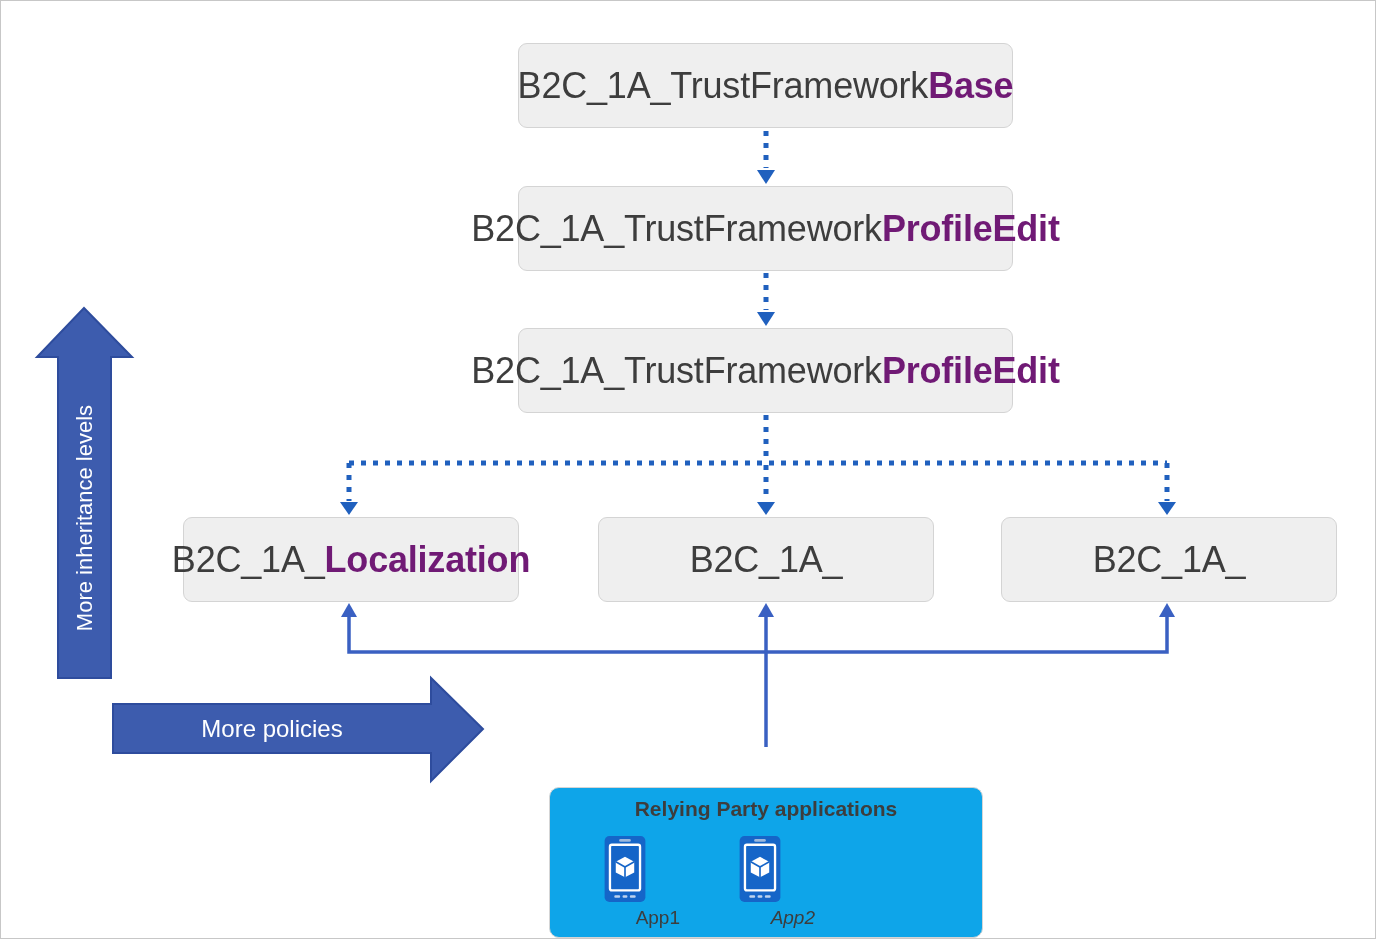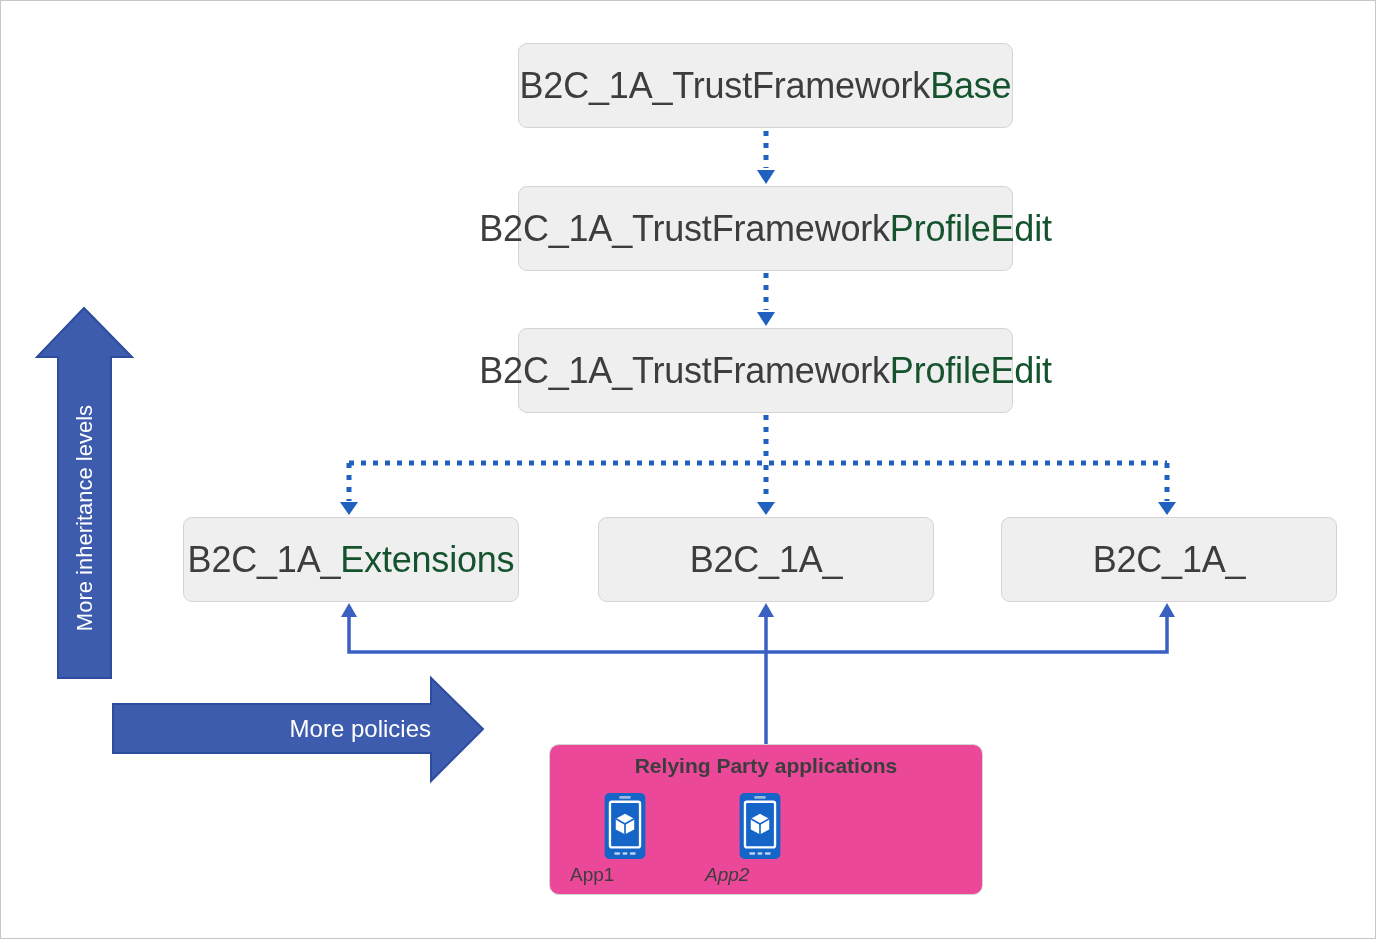--- a/index.html
+++ b/index.html
@@ -20,46 +20,46 @@
     position:absolute;
     background:#efefef;
     border:1.5px solid #d4d4d4;
     border-radius:9px;
     box-sizing:border-box;
     display:flex;align-items:center;justify-content:center;
     font-size:36px;color:#3d3d3d;
     white-space:nowrap;
     letter-spacing:-0.2px;
   }
-  .pbox b{font-weight:400;color:#14532d;}
+  .pbox b{font-weight:700;color:#701a75;}
   .arrow-label{
     position:absolute;color:#ffffff;text-align:center;
     white-space:nowrap;
   }
   .v-label{
     width:330px;height:48px;line-height:48px;
     left:-81px;top:493px;font-size:22px;
     transform:rotate(-90deg);
   }
   .h-label{
     width:318px;height:48px;line-height:48px;
-    left:112px;top:704px;font-size:24px;text-align:right;
+    left:112px;top:704px;font-size:24px;
   }
   .rp-box{
     position:absolute;
-    left:548px;top:743px;width:434px;height:151px;
-    background:#ec4899;border:1.5px solid #d5d5d5;border-radius:10px;
+    left:548px;top:786px;width:434px;height:151px;
+    background:#0ea5e9;border:1.5px solid #d5d5d5;border-radius:10px;
     box-sizing:border-box;
   }
   .rp-title{
     margin-top:9px;text-align:center;
     font-size:21px;font-weight:700;color:#3d3d3d;
   }
   .rp-app{
-    position:absolute;top:46px;width:110px;text-align:left;
+    position:absolute;top:46px;width:110px;text-align:right;
   }
   .rp-app .app-label{
     font-size:19px;color:#3d3d3d;margin-top:3px;
   }
   .rp-app .icon-wrap{height:70px;display:flex;align-items:center;justify-content:center;}
 </style>
 </head>
 <body>
 
 <div class="canvas">
@@ -112,21 +112,21 @@
       <b>ProfileEdit</b>
   </div>
 
   <div class="pbox" style="left:517px;top:327px;width:495px;height:85px;">
     <span>B2C_1A_TrustFramework</span>
       <b>ProfileEdit</b>
   </div>
 
   <div class="pbox" style="left:182px;top:516px;width:336px;height:85px;">
     <span>B2C_1A_</span>
-      <b>Extensions</b>
+      <b>Localization</b>
   </div>
 
   <div class="pbox" style="left:597px;top:516px;width:336px;height:85px;">
     <span>B2C_1A_</span>
   </div>
 
   <div class="pbox" style="left:1000px;top:516px;width:336px;height:85px;">
     <span>B2C_1A_</span>
   </div>
 

